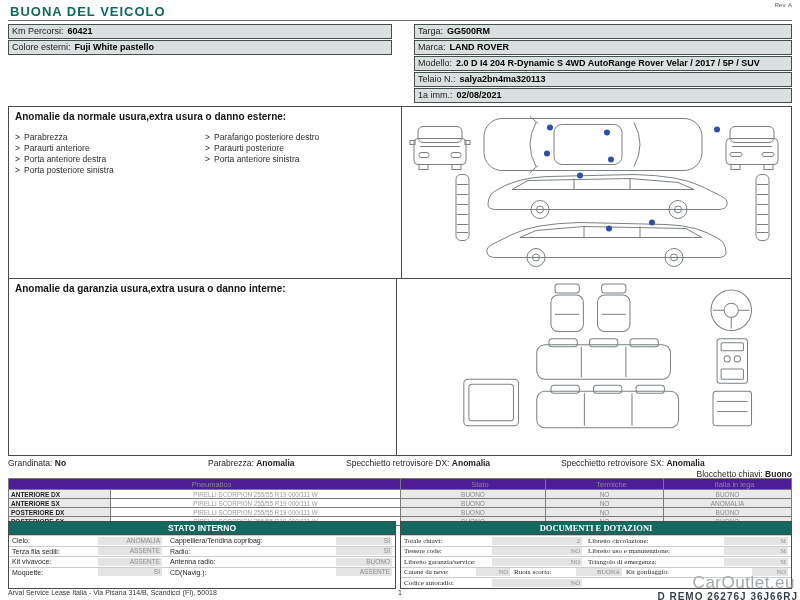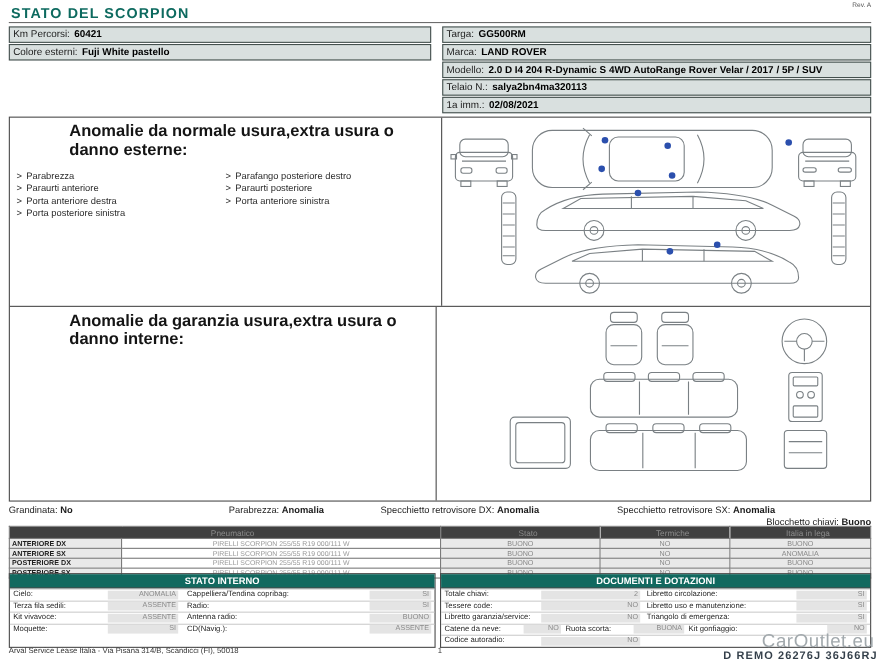--- a/index.html
+++ b/index.html
@@ -6,64 +6,64 @@
   body{width:800px;height:600px;background:#f2f2f2;font-family:"Liberation Sans",sans-serif;}
   .page{position:relative;width:800px;height:600px;background:#ffffff;overflow:hidden;}
 
   
   .title{position:absolute;left:10px;top:4px;font-size:13px;font-weight:bold;letter-spacing:1px;color:#0d6a5f;}
   .rev{position:absolute;right:8px;top:2px;font-size:6px;color:#555;}
   .rule{position:absolute;left:8px;right:8px;border-top:1px solid #6d6d6d;height:0;}
   .rule.r1{top:20px;}
 
   
-  .info{position:absolute;top:24px;left:8px;right:8px;display:flex;gap:10px;}
+  .info{position:absolute;top:24px;left:8px;right:8px;display:flex;gap:22px;}
   .info-col-left{width:384px;}
   .info-col-right{flex:1;text-align:center;}
   .irow{display:flex;border:1px solid #44504e;background:#d9e0df;font-size:9px;line-height:11px;padding:1px 3px;margin-bottom:1px;}
   .irow .lbl{color:#1c1c1c;white-space:nowrap;}
   .irow .val{font-weight:bold;color:#000;margin-left:4px;}
 
   
   .main-box{position:absolute;top:106px;left:8px;right:8px;height:348px;border:1px solid #4a4a4a;}
   .section{display:flex;}
   .section.ext{height:171px;border-bottom:1px solid #4a4a4a;}
   .section.int{height:176px;}
   .text-side{flex:1;padding:4px 6px;}
-  .sec-heading{font-size:15px;font-weight:bold;color:#141414;margin-left:48px;}
+  .sec-heading{font-size:10px;font-weight:bold;color:#141414;}
   .anomaly-list{display:flex;margin-top:10px;font-size:8.5px;color:#2c2c2c;}
   .anomaly-col{width:190px;}
   .anomaly-item{line-height:11px;}
   .anomaly-item .b{margin-right:4px;}
   .diagram-box{width:390px;border-left:1px solid #4a4a4a;padding:2px;}
   .diagram-box svg{width:100%;height:100%;}
 
   
   .summary{position:absolute;top:458px;left:8px;right:8px;font-size:8.5px;color:#1d1d1d;}
   .sum-line1{display:flex;}
   .sum-line1 .pair{white-space:nowrap;}
   .p0{width:200px;}
   .p1{width:138px;}
   .p2{width:215px;}
   .sum-line2{margin-top:1px;text-align:right;}
   .sum-val{font-weight:bold;}
 
   
   table.tires{position:absolute;top:478px;left:8px;width:784px;border-collapse:collapse;table-layout:fixed;}
   table.tires th,table.tires td{border:1px solid #7b7b7b;padding:0 2px;height:8px;overflow:hidden;white-space:nowrap;}
-  table.tires th{background:#404040;color:#8a8a8a;font-weight:normal;font-size:7.5px;height:10px;padding-left:16px;}
+  table.tires th{background:#4c1d95;color:#8a8a8a;font-weight:normal;font-size:7.5px;height:10px;padding-left:16px;}
   td.pos{font-weight:bold;font-size:6.5px;color:#1e1e1e;background:#e9e9e9;}
   td.desc{color:#9a9a9a;text-align:center;font-size:6.3px;}
   td.tval{color:#8a8a8a;text-align:center;background:#e9e9e9;font-size:6.5px;}
 
   
   .bottom{position:absolute;top:521px;left:8px;right:8px;display:flex;gap:4px;}
   .btable{border:1px solid #4a4a4a;}
   .btable.left{width:386px;}
-  .btable.right{flex:1;}
+  .btable.right{flex:1;font-family:Liberation Serif, serif;}
   .bhead{background:#11695f;color:#ffffff;font-weight:bold;font-size:8.5px;text-align:center;padding:1px 0;border-bottom:1px solid #4a4a4a;}
   .brow{display:flex;align-items:center;font-size:7px;height:9.5px;padding:0 3px;border-top:1px solid #cccccc;color:#1f1f1f;}
   .brow:first-of-type{border-top:none;}
   .bval{background:#e4e4e4;color:#8b8b8b;text-align:right;padding:0 2px;font-size:6.5px;line-height:8px;}
   .lt .c1{width:86px;} .lt .cv1{width:60px;margin-right:8px;} .lt .c2{flex:1;} .lt .cv2{width:52px;}
   .rt .c1{width:88px;} .rt .cv1{width:86px;margin-right:6px;} .rt .c2{flex:1;} .rt .cv2{width:60px;}
   .rt3 .c1{width:72px;} .rt3 .cv1{width:30px;margin-right:4px;} .rt3 .c2{width:62px;} .rt3 .cv2{width:42px;margin-right:4px;} .rt3 .c3{flex:1;} .rt3 .cv3{width:32px;}
   .rt4 .c1{width:88px;} .rt4 .cv1{width:86px;} .rt4 .c2{flex:1;}
 
   
@@ -73,21 +73,21 @@
   .artifact{position:absolute;right:2px;bottom:-2px;font-size:10px;font-weight:bold;color:#1d2a36;opacity:.9;filter:blur(.5px);letter-spacing:1px;white-space:nowrap;}
 
   svg .ln{stroke:#7a8084;fill:none;stroke-width:1;}
   svg .dot{fill:#2b4fad;stroke:none;}
 </style>
 </head>
 <body>
 
 <div class="page">
 
-  <div class="title">STATO DEL SCORPION</div>
+  <div class="title">BUONA DEL VEICOLO</div>
   <div class="rev">Rev. A</div>
   <div class="rule r1"></div>
 
   <div class="info">
     <div class="info-col-left">
       <div class="irow">
           <span class="lbl">Km Percorsi:</span>
           <span class="val">60421</span>
         </div>
       <div class="irow">

